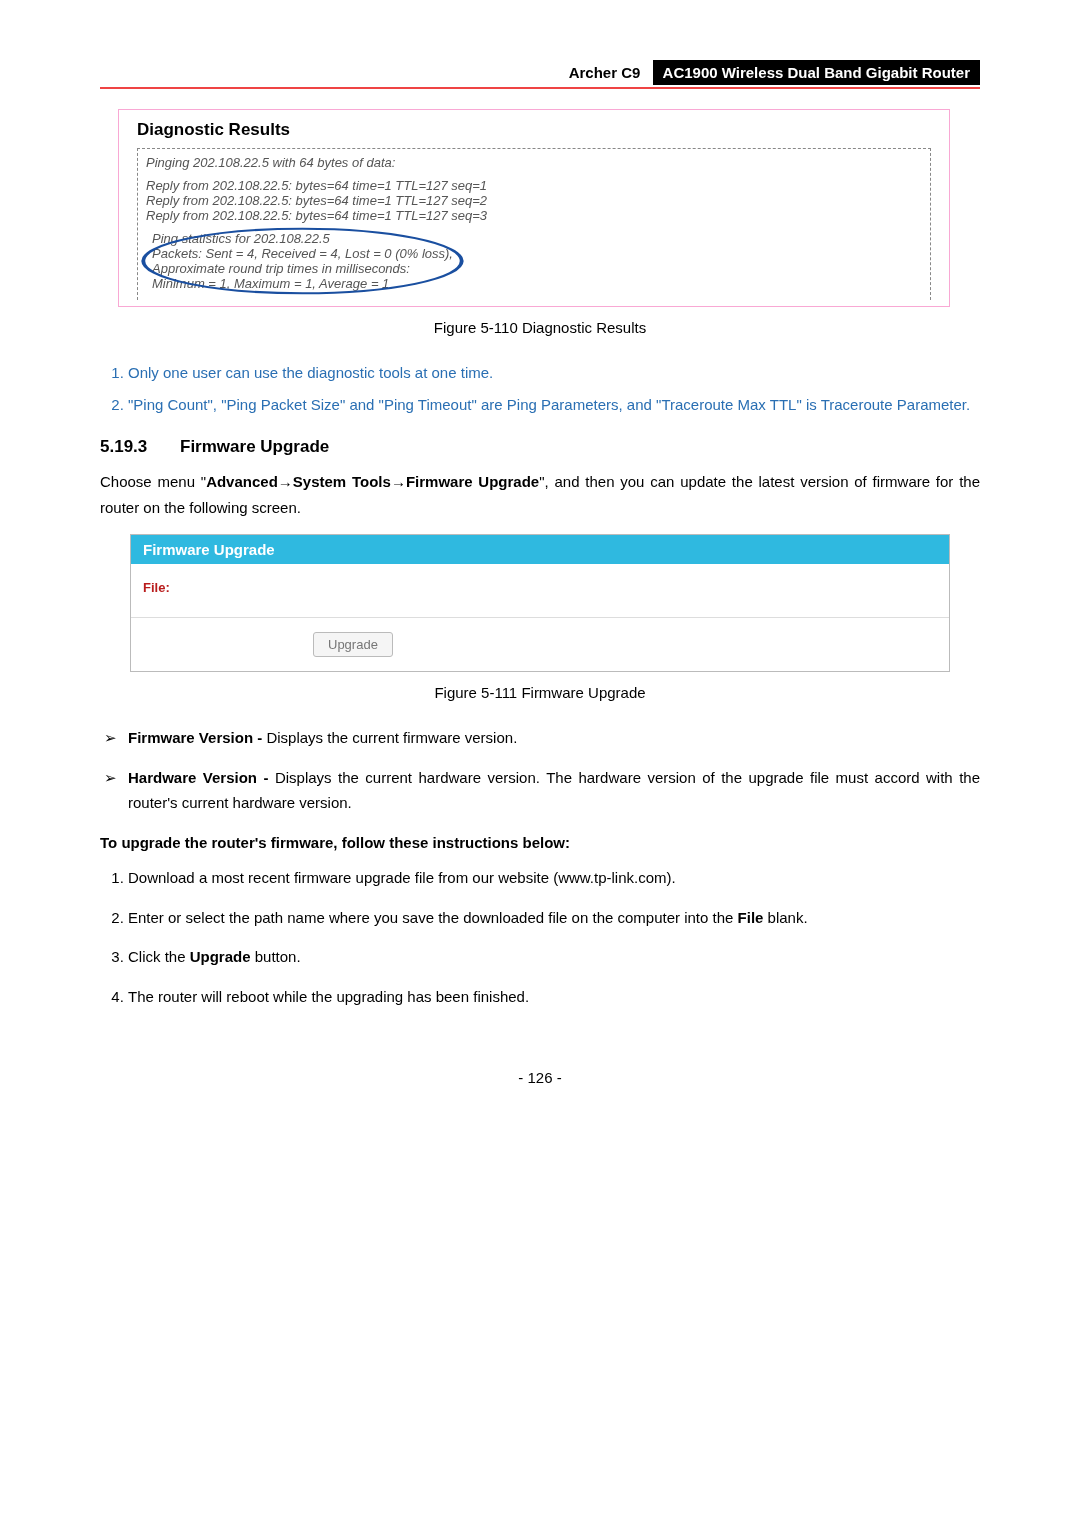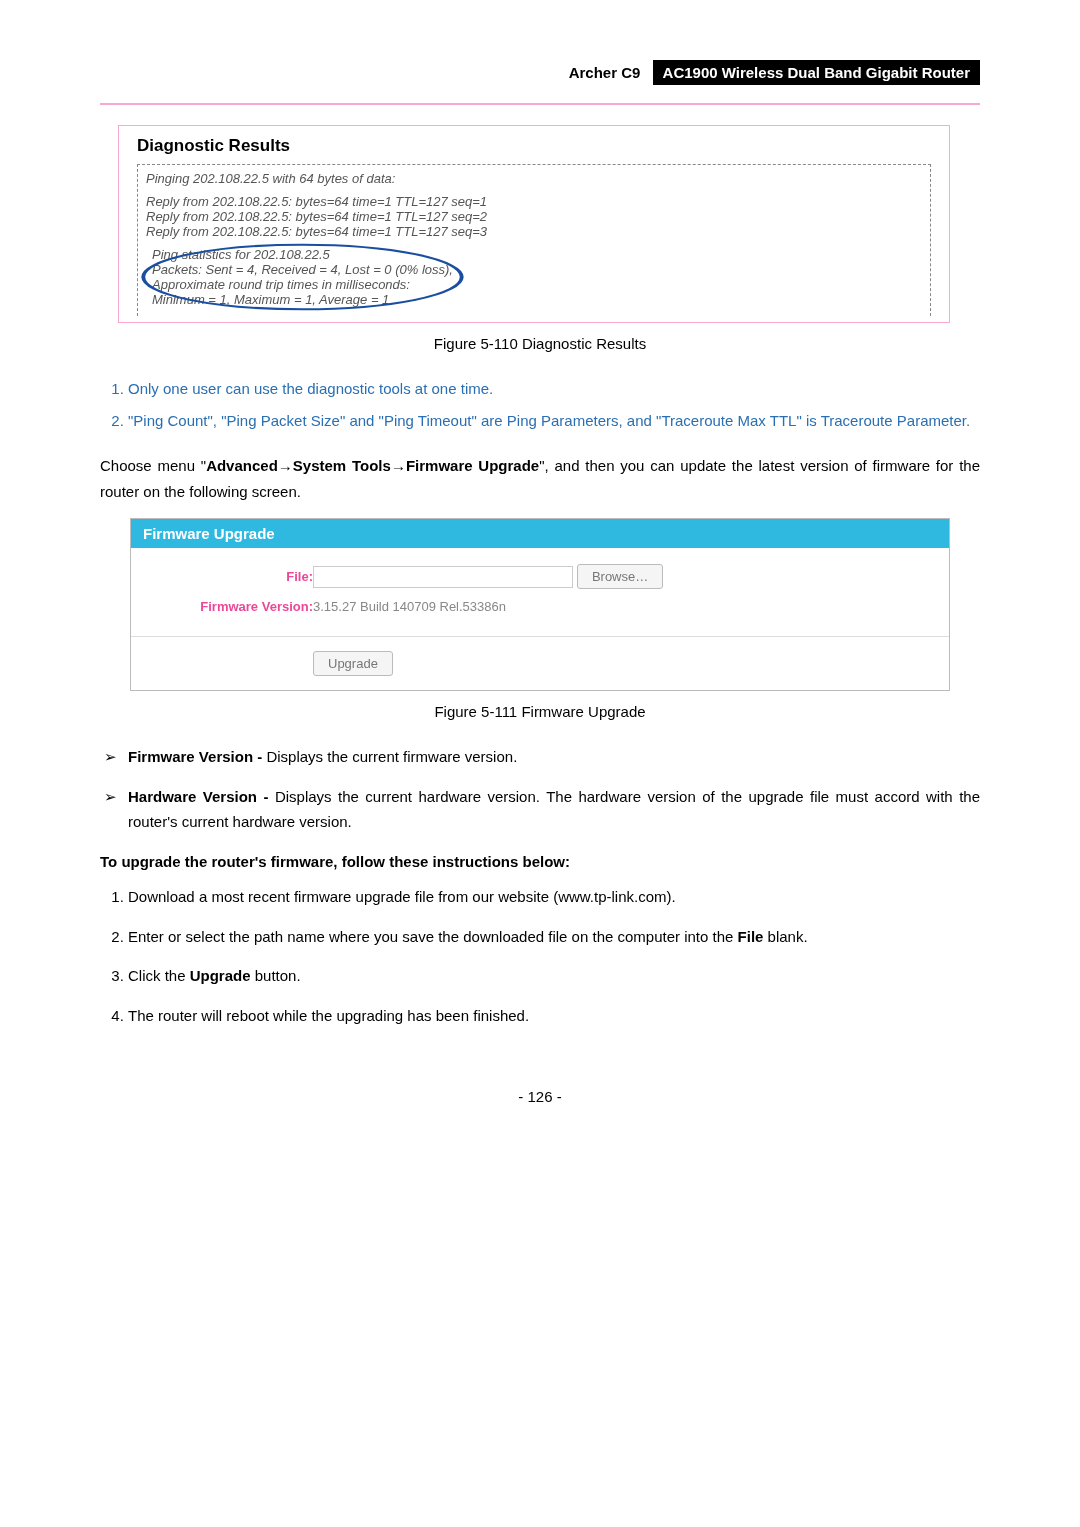--- a/index.html
+++ b/index.html
@@ -8,22 +8,22 @@
     font-family: Arial, Helvetica, sans-serif;
     font-size: 15px;
     color: #000;
     background: #fff;
     width: 1080px;
   }
   .page {
     padding: 60px 100px 40px 100px;
   }
   .hdr-bar {
-    border-bottom: 2px solid #f9a8d4;
-    padding-bottom: 18px;
+    border-bottom: 2px solid #ef4444;
+    padding-bottom: 2px;
     margin-bottom: 20px;
   }
   .hdr-bar-inner {
     text-align: right;
   }
   .hdr-model {
     display: inline-block;
     font-weight: bold;
     padding-right: 8px;
   }
@@ -120,24 +120,23 @@
     padding: 16px 12px 6px 12px;
     font-size: 14px;
   }
   .form-row {
     display: flex;
     align-items: center;
     margin-bottom: 10px;
   }
   .form-label {
     width: 170px;
-    color: #ec4899;
-    font-weight: bold;
-    font-size: 13px;
-    text-align: right;
+    color: #b91c1c;
+    font-weight: bold;
+    font-size: 13px;
   }
   .form-val {
     color: #888;
     font-size: 13px;
   }
   .file-input {
     display: inline-block;
     border: 1px solid #ccc;
     width: 260px;
     height: 22px;
@@ -227,38 +226,34 @@
       </span>
     </div>
   </div>
   <div class="caption">Figure 5-110 Diagnostic Results</div>
 
   <ol class="note-list">
     <li>Only one user can use the diagnostic tools at one time.</li>
     <li>"Ping Count", "Ping Packet Size" and "Ping Timeout" are Ping Parameters, and "Traceroute Max TTL" is Traceroute Parameter.</li>
   </ol>
 
+  <h3 class="section">
+    <span class="num">5.19.3</span>
+    <span>Firmware Upgrade</span>
+  </h3>
 
   <p class="body">
     <span>Choose menu "</span><b>Advanced</b>→<b>System Tools</b>→<b>Firmware Upgrade</b><span>", and then you can update the latest version of firmware for the router on the following screen.</span>
   </p>
 
   <div class="panel">
     <div class="panel-hdr">Firmware Upgrade</div>
     <div class="panel-body">
       <div class="form-row">
         <div class="form-label">File:</div>
-        <div>
-          <span class="file-input"></span>
-          <span class="btn">Browse…</span>
-        </div>
-      </div>
-      <div class="form-row">
-        <div class="form-label">Firmware Version:</div>
-        <div class="form-val">3.15.27 Build 140709 Rel.53386n</div>
       </div>
     </div>
     <div class="panel-sep">
       <span class="btn">Upgrade</span>
     </div>
   </div>
   <div class="caption">Figure 5-111 Firmware Upgrade</div>
 
   <ul class="bullets">
     <li>

